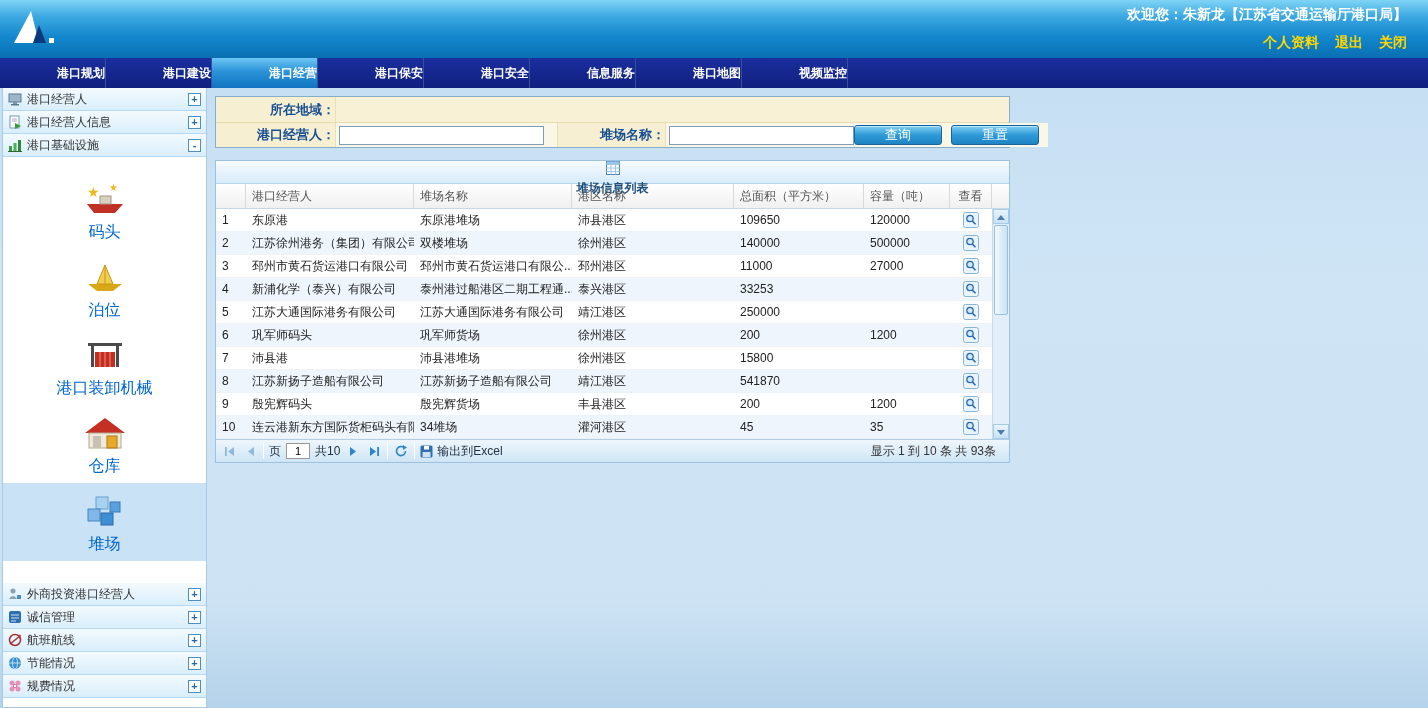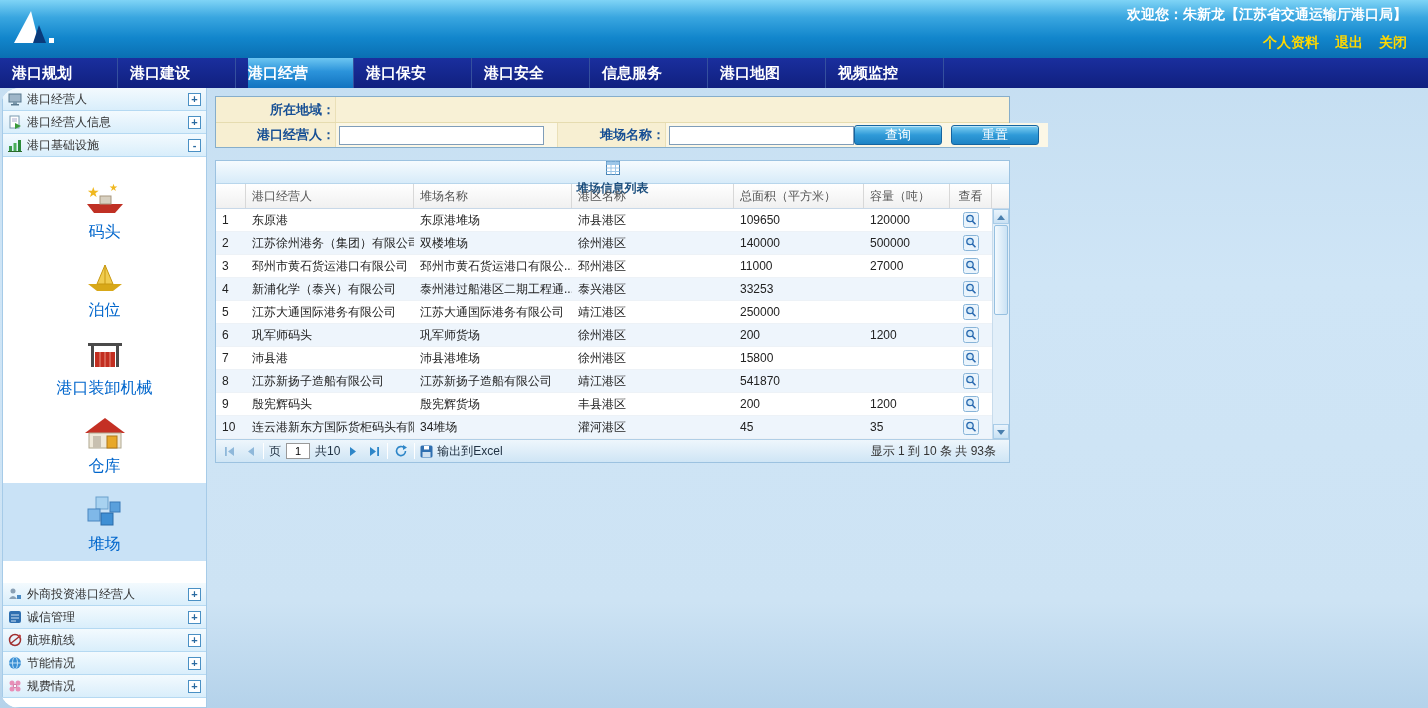--- a/index.html
+++ b/index.html
@@ -16,27 +16,27 @@
   .app-title { color:#ffe100; font-size:26px; font-weight:bold; letter-spacing:3px;
     text-shadow:1px 2px 2px rgba(0,50,110,0.55); margin-left:2px; }
   .header-right { position:absolute; right:21px; top:6px; text-align:left; }
   .welcome { color:#ffffff; font-size:14px; font-weight:bold; margin-bottom:10px; }
   .header-links { display:flex; justify-content:flex-end; gap:16px; }
   .hlink { color:#ffd800; font-size:14px; font-weight:bold; cursor:pointer; text-decoration:none; }
 
   
   .navbar { height:30px; flex:0 0 30px; display:flex;
     background:linear-gradient(180deg,#1a2f9e 0%,#10207f 100%); }
-  .nav-tab { width:106px; height:30px; line-height:30px; text-align:left;
-    color:#ffffff; font-size:15px; font-weight:bold; cursor:pointer;
-    border-right:1px solid #35509e;margin-left:12px; }
+  .nav-tab { width:106px; height:30px; line-height:30px; text-align:right;
+    color:#ffffff; font-size:12px; font-weight:bold; cursor:pointer;
+    border-right:1px solid #35509e; }
   .nav-tab.active { background:linear-gradient(180deg,#6cc6f2 0%,#2b93da 45%,#1173c0 100%); }
 
   
-  .body { flex:1; display:flex; overflow:hidden;border-radius:20px; }
+  .body { flex:1; display:flex; overflow:hidden; }
 
   
   .sidebar { width:205px; flex:0 0 205px; margin-left:2px; background:#ffffff;
     border:1px solid #a6cbe8; border-top:none; display:flex; flex-direction:column; overflow:hidden; }
   .acc-row { height:23px; flex:0 0 23px; display:flex; align-items:center; gap:5px; padding:0 5px;
     background:linear-gradient(180deg,#f3fafe 0%,#d9eefb 100%);
     border-bottom:1px solid #b5d9f2; cursor:pointer; }
   .acc-icon { width:14px; height:14px; flex:0 0 14px; }
   .acc-icon svg { display:block; }
   .acc-label { flex:1; font-size:12px; color:#333333; white-space:nowrap; overflow:hidden; }

